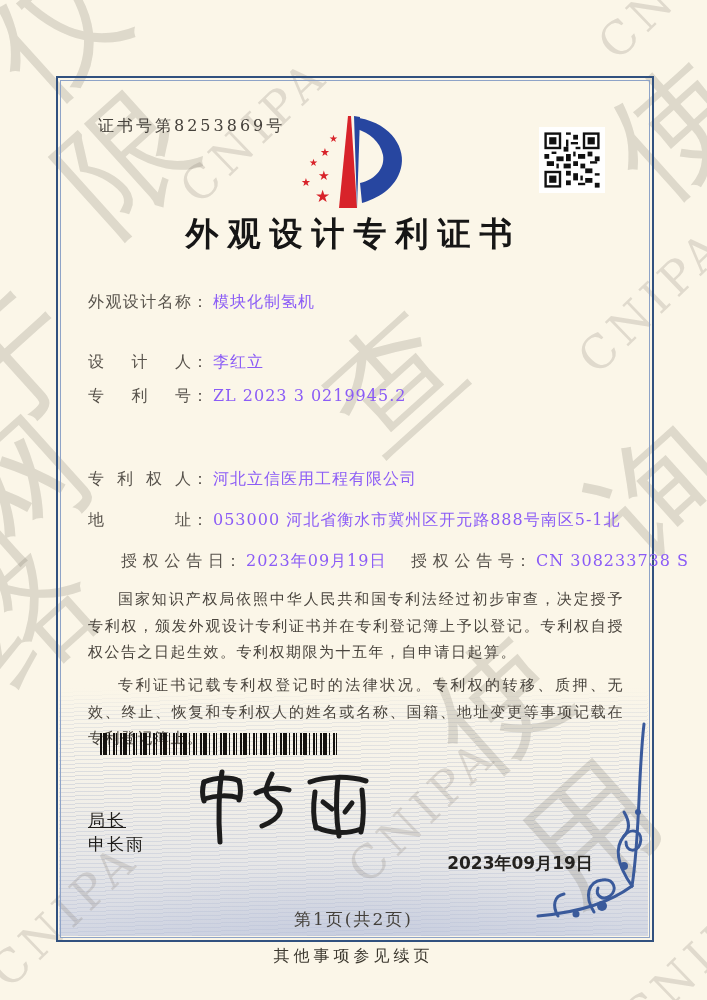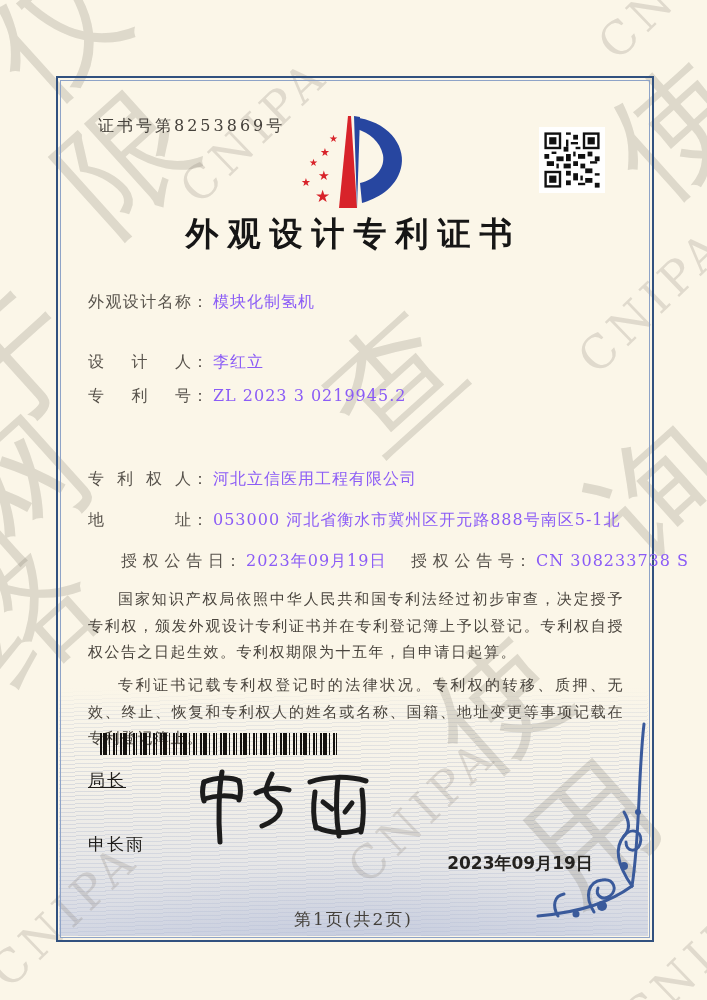--- a/index.html
+++ b/index.html
@@ -48,21 +48,21 @@
         rgba(255,255,255,0) 1px, rgba(255,255,255,0) 4px);
   }
   .barcode{position:absolute;left:100px;top:733px;width:240px;height:22px;z-index:4;
     background-image:repeating-linear-gradient(90deg,
       #14110e 0 2px, transparent 2px 3px,
       #14110e 3px 7px, transparent 7px 9px,
       #14110e 9px 10px, transparent 10px 13px,
       #14110e 13px 15px, transparent 15px 16px,
       #14110e 16px 17px, transparent 17px 20px);
   }
-  .officer-title{position:absolute;left:88px;top:769px;z-index:4;font-size:17px;color:#1f1d1a;
+  .officer-title{position:absolute;left:88px;top:809px;z-index:4;font-size:17px;color:#1f1d1a;
     font-family:"DejaVu Sans","Liberation Sans",sans-serif;letter-spacing:2px;text-decoration:underline;}
   .officer-name{position:absolute;left:88px;top:833px;z-index:4;font-size:17px;color:#1f1d1a;
     font-family:"DejaVu Sans","Liberation Sans",sans-serif;letter-spacing:2px;}
   .signature{position:absolute;left:192px;top:766px;z-index:4;}
   .issue-date{position:absolute;left:420px;top:852px;width:200px;text-align:center;z-index:4;
     font-size:17px;font-weight:600;color:#24221f;
     font-family:"DejaVu Sans","Liberation Sans",sans-serif;}
   .page-num{position:absolute;left:0;top:908px;width:707px;text-align:center;z-index:4;
     font-size:17px;color:#44403a;letter-spacing:2px;}
   .continuation{position:absolute;left:0;top:946px;width:707px;text-align:center;z-index:4;
@@ -222,14 +222,15 @@
     </g>
     <g fill="#3a5a9b">
       <circle cx="104" cy="190" r="5"></circle>
       <circle cx="126" cy="150" r="4"></circle>
       <circle cx="78" cy="198" r="3.5"></circle>
       <circle cx="140" cy="96" r="3"></circle>
     </g>
   </svg>
 
   <div class="page-num">第1页(共2页)</div>
+  <div class="continuation">其他事项参见续页</div>
 
 </div>
 
 </body></html>

